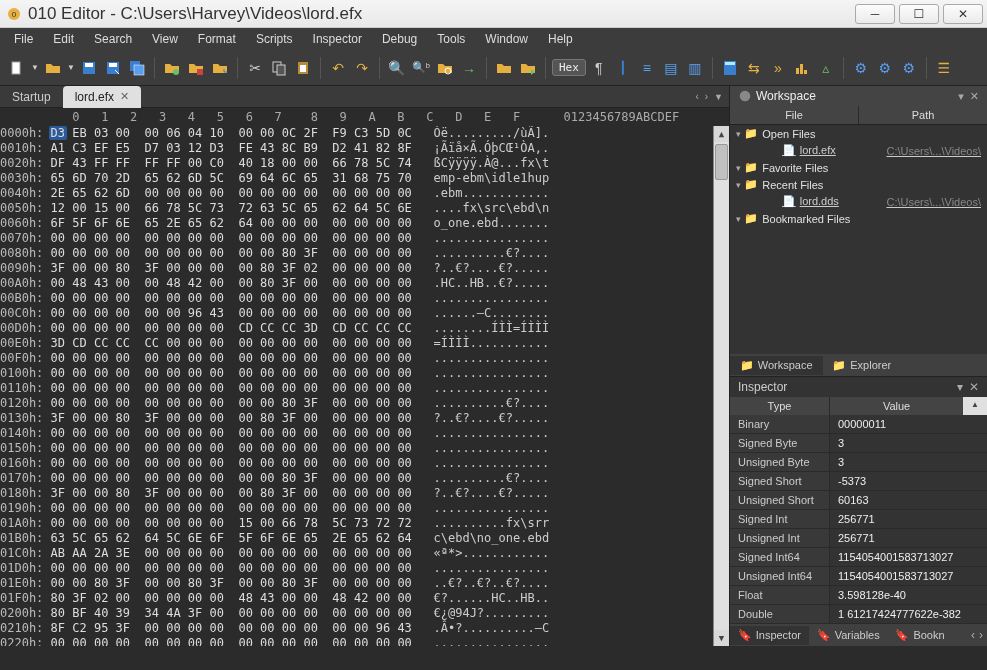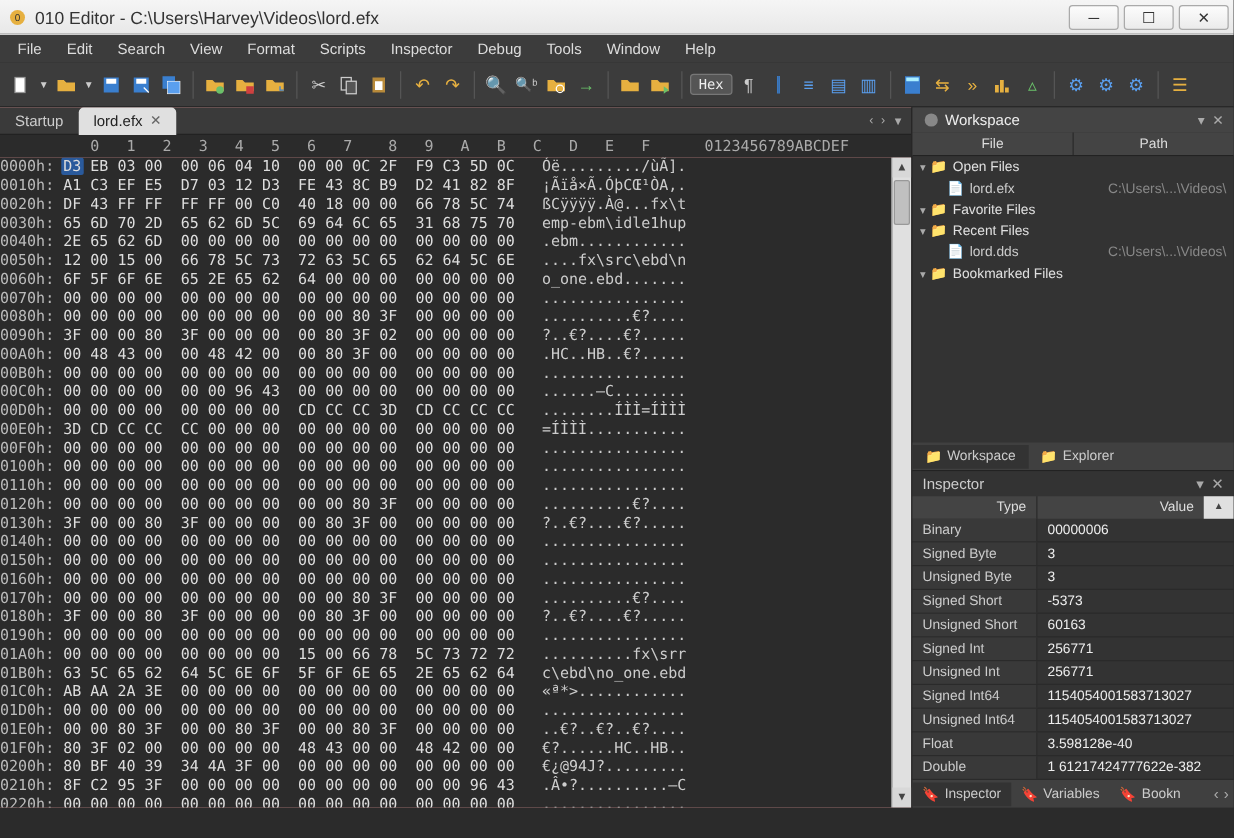--- a/index.html
+++ b/index.html
@@ -14,21 +14,21 @@
 }
 .title-bar {
   background: linear-gradient(#f5f5f5, #e8e8e8);
   color: #333;
   height: 28px;
   display: flex;
   align-items: center;
   border-bottom: 1px solid #ccc;
 }
 .title-bar .icon { margin: 0 6px; width: 16px; height: 16px; }
-.title-bar .title { flex: 1; font-size: 14px; }
+.title-bar .title { flex: 1; font-size: 17px; }
 .title-wbtn {
   width: 40px;
   height: 20px;
   margin-right: 4px;
   background: linear-gradient(#fcfcfc,#ebebeb);
   border: 1px solid #aaa;
   border-radius: 3px;
   display: inline-flex;
   align-items: center;
   justify-content: center;
@@ -159,21 +159,21 @@
   color: #ddd;
   font-size: 11px;
 }
 .tree-hdr .c1 { flex: 1; border-right: 1px solid #2a2a2a; text-align: center; }
 .tree-hdr .c2 { flex: 1; text-align: center; }
 .tree-body { flex: 1; overflow: auto; }
 .tree-item, .tree-sub { display: flex; align-items: center; padding: 2px 6px; font-size: 11px; }
 .tree-item .tri { color: #aaa; margin-right: 4px; font-size: 9px; }
 .folder-icon { color: #e6b040; margin-right: 4px; }
 .doc-icon { color: #aaa; margin-right: 4px; }
-.tree-sub { padding-left: 28px; color: #ccc; }
+.tree-sub { padding-left: 52px; color: #ccc; text-decoration: underline; }
 .tree-sub .path-col { flex: 1; text-align: right; color: #888; padding-left: 8px; white-space: nowrap; }
 .tree-sub .namecol { flex: 1; }
 .we-tabs {
   background: #404040;
   height: 22px;
   display: flex;
   align-items: center;
 }
 .we-tab {
   padding: 3px 10px;
@@ -185,21 +185,21 @@
 }
 .we-tab.active { background: #333; }
 .inspector {
   flex: 0 0 auto;
   display: flex;
   flex-direction: column;
   border-top: 1px solid #222;
 }
 .insp-title { background: #333; color: #ccc; padding: 3px 8px; font-size: 12px; display: flex; }
 .insp-hdr { display: flex; background: #444; }
-.insp-hdr > div { flex: 1; padding: 3px 8px; font-size: 11px; text-align: right; color: #ddd; }
+.insp-hdr > div { flex: 1; padding: 3px 8px; font-size: 11px; text-align: center; color: #ddd; }
 .insp-hdr .c1 { border-right: 1px solid #2a2a2a; flex: 0 0 100px; }
 .insp-body { }
 .insp-row { display: flex; border-bottom: 1px solid #2a2a2a; font-size: 11px; }
 .insp-row .k { flex: 0 0 100px; padding: 3px 8px; background: #393939; color: #ccc; border-right: 1px solid #2a2a2a; }
 .insp-row .v { flex: 1; padding: 3px 8px; color: #eee; }
 .insp-tabs { background: #404040; height: 22px; display: flex; align-items: center; overflow: hidden; }
 .insp-tab { padding: 3px 8px; font-size: 11px; color: #ccc; display: flex; align-items: center; gap: 4px; white-space: nowrap; }
 .insp-tab.active { background: #333; }
 .insp-nav { margin-left: auto; display: flex; align-items: center; padding: 0 4px; gap: 4px; color: #aaa; }
 .status {
@@ -464,21 +464,21 @@
         <span style="margin-left:6px;color:#aaa;">✕</span>
       </div>
       <div class="insp-hdr">
         <div class="c1">Type</div>
         <div>Value</div>
         <div style="flex:0 0 14px;background:#e0e0e0;text-align:center;font-size:8px;color:#444;">▲</div>
       </div>
       <div class="insp-body" id="insp-body">
           <div class="insp-row">
             <div class="k">Binary</div>
-            <div class="v">00000006</div>
+            <div class="v">00000011</div>
           </div>
           <div class="insp-row">
             <div class="k">Signed Byte</div>
             <div class="v">3</div>
           </div>
           <div class="insp-row">
             <div class="k">Unsigned Byte</div>
             <div class="v">3</div>
           </div>
           <div class="insp-row">

